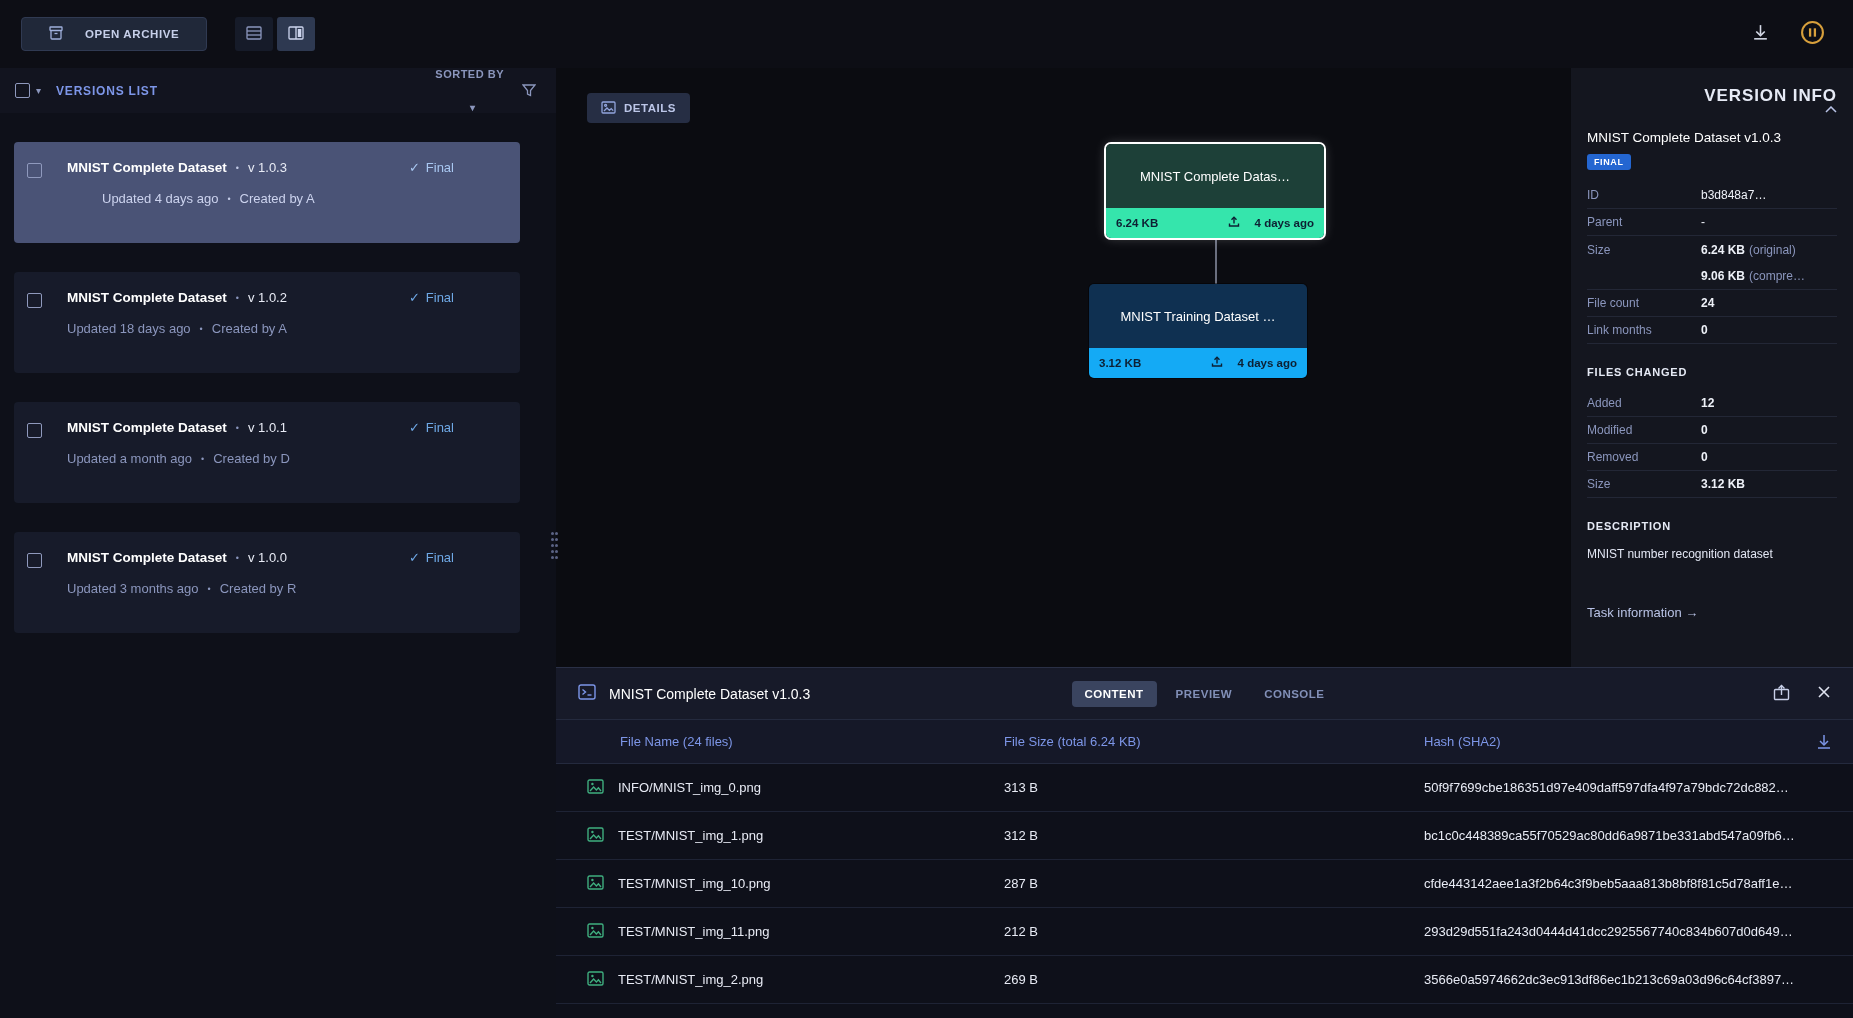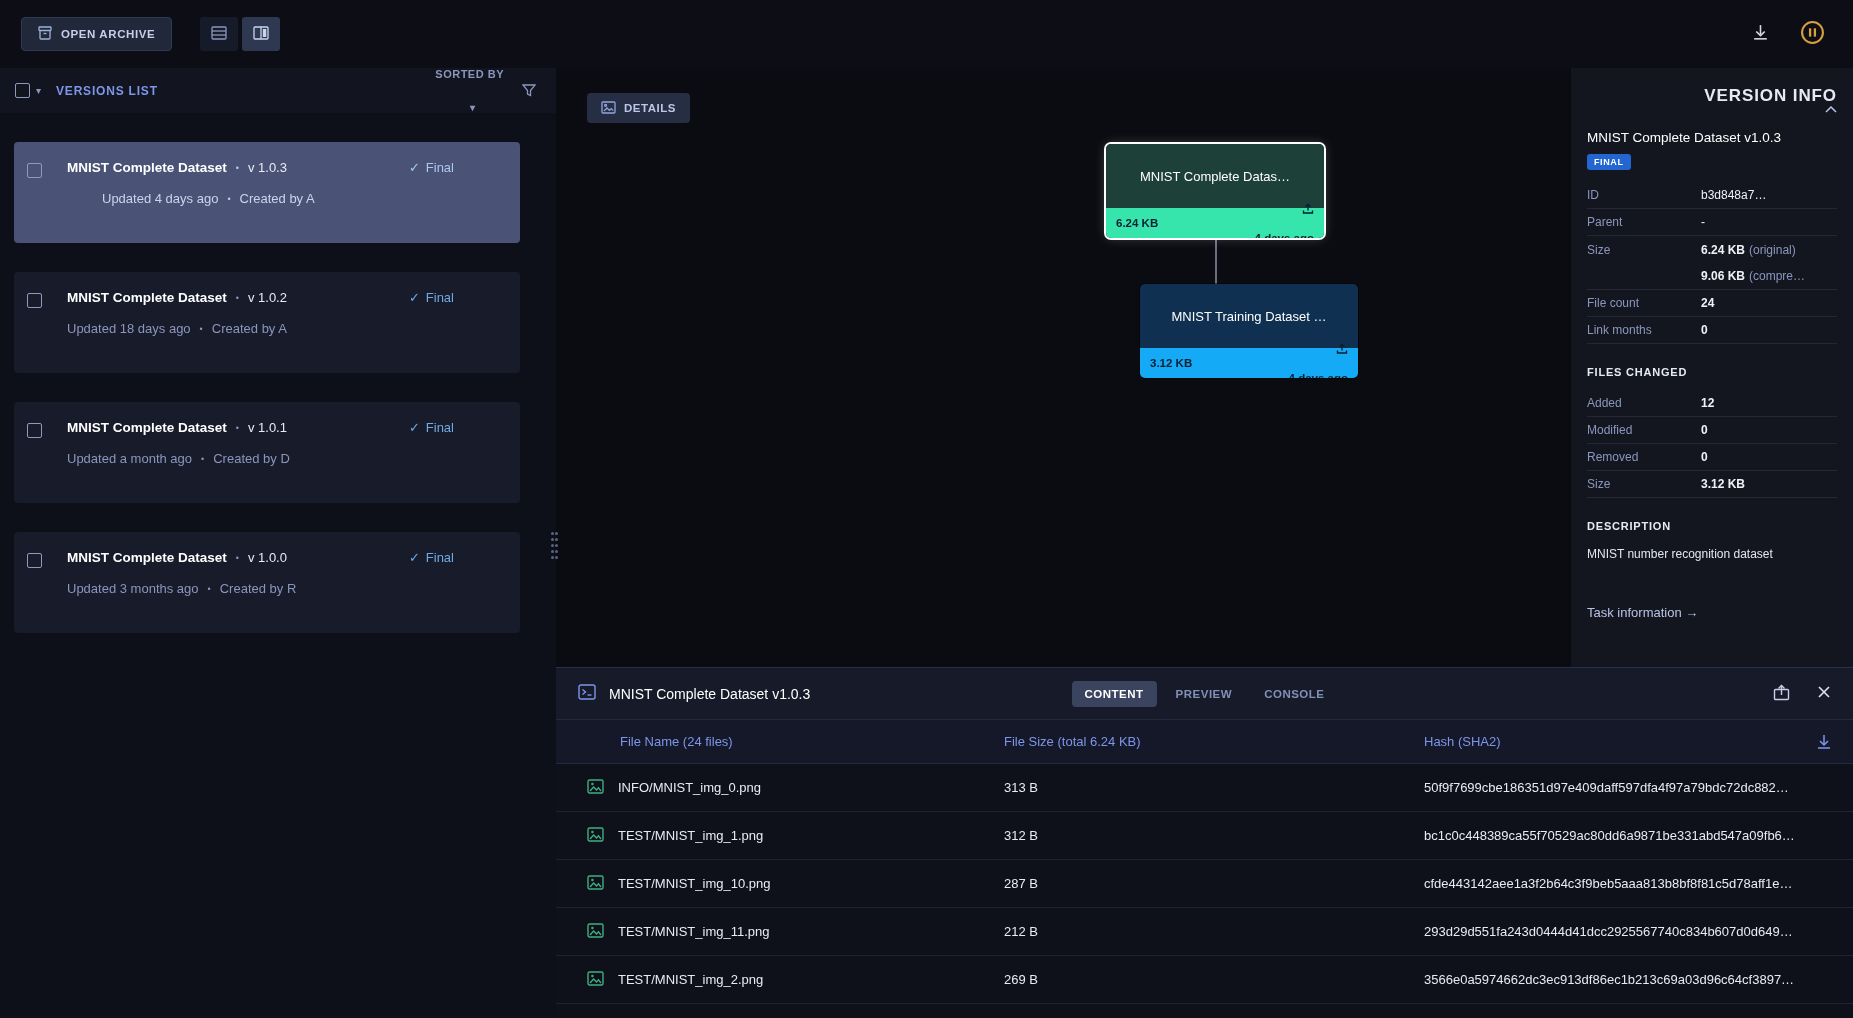--- a/index.html
+++ b/index.html
@@ -2,21 +2,21 @@
 <html><head>
 <meta charset="utf-8">
 <style>
   * { margin:0; padding:0; box-sizing:border-box; }
   html,body { width:1853px; height:1018px; overflow:hidden; background:#0b0c12;
               font-family:"Liberation Sans", sans-serif; color:#dfe3f0; }
   .app { position:relative; width:1853px; height:1018px; }
 
   
   .topbar { height:68px; background:#0d0e15; display:flex; align-items:center; padding:0 28px 0 21px; }
-  .btn-archive { display:flex; align-items:center; gap:9px; height:34px; padding:0 16px;
+  .btn-archive { display:flex; align-items:center; gap:22px; height:34px; padding:0 27px;
                  background:#202839; border:1px solid #303a52; border-radius:4px;
                  color:#c7d0ea; font-size:11.5px; font-weight:700; letter-spacing:.6px;
                  cursor:pointer; font-family:inherit; }
   .view-toggles { display:flex; gap:4px; margin-left:28px; }
   .toggle { width:38px; height:34px; background:#161b29; border:none; border-radius:3px;
             display:flex; align-items:center; justify-content:center; cursor:pointer; }
   .toggle.active { background:#2e3951; }
   .tb-right { margin-left:auto; display:flex; align-items:center; gap:30px; }
   .icon-btn { background:none; border:none; cursor:pointer; display:flex; align-items:center; }
 
@@ -66,21 +66,21 @@
           box-shadow:0 0 0 1px rgba(0,0,0,.45); }
   .node.selected { box-shadow:0 0 0 2px #ffffff, 0 0 12px rgba(255,255,255,.25); }
   .node-head { height:64px; display:flex; align-items:center; justify-content:center;
                padding:0 12px; font-size:13px; color:#fff; white-space:nowrap; }
   .node-foot { height:30px; display:flex; align-items:center; justify-content:space-between;
                padding:0 10px; font-size:11.5px; font-weight:700; color:#0d2033; }
   .node-green .node-head { background:#1d4038; }
   .node-green .node-foot { background:#35e5ac; }
   .node-blue .node-head { background:#0f3051; }
   .node-blue .node-foot { background:#14aaf5; }
-  .foot-right { display:flex; align-items:flex-end; gap:15px;flex-direction:column; }
+  .foot-right { display:flex; align-items:center; gap:15px; }
   .edge { position:absolute; left:650px; top:160px; }
 
   
   .info-panel { width:283px; flex-shrink:0; background:#14161f; border-left:1px solid #0a0b10;
                 padding:18px 16px 0 16px; overflow:hidden; }
   .ip-header { display:flex; align-items:flex-end; justify-content:space-between;
                font-size:17px; font-weight:700; letter-spacing:.9px; color:#e6eaf5;flex-direction:column; }
   .ip-chev { cursor:pointer; display:flex; }
   .ip-title { margin-top:17px; font-size:13.5px; color:#ffffff; }
   .badge { display:inline-block; margin-top:9px; background:#2466d1; color:#fff; font-size:9px;
@@ -313,21 +313,21 @@
                 <path d="M6 7.5 V1.5"></path>
                   <path d="M3.5 3.8 L6 1.3 l2.5 2.5"></path>
                   <path d="M1.5 7.5 v2.5 h9 V7.5"></path>
               </svg>
             </span>
             <span>4 days ago</span>
           </span>
         </div>
       </div>
 
-      <div class="node node-blue" style="left:584px; top:216px;">
+      <div class="node node-blue" style="left:533px; top:216px;">
         <div class="node-head">MNIST Training Dataset …</div>
         <div class="node-foot">
           <span>3.12 KB</span>
           <span class="foot-right">
             <span>
               <svg width="12" height="12" viewBox="0 0 12 12" fill="none" stroke="#0d2033" stroke-width="1.4">
                 <path d="M6 7.5 V1.5"></path>
                   <path d="M3.5 3.8 L6 1.3 l2.5 2.5"></path>
                   <path d="M1.5 7.5 v2.5 h9 V7.5"></path>
               </svg>

